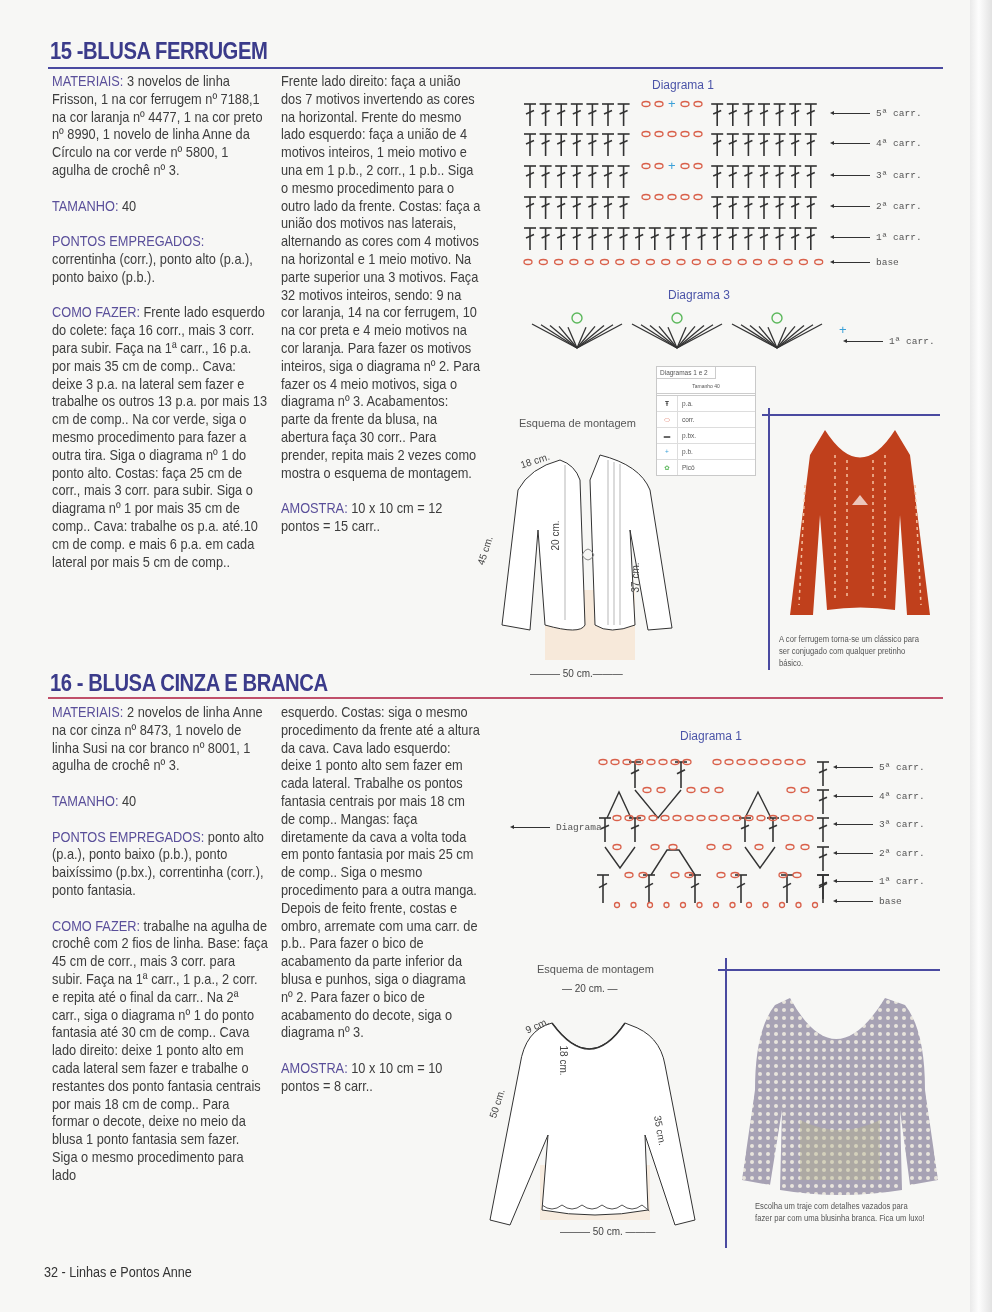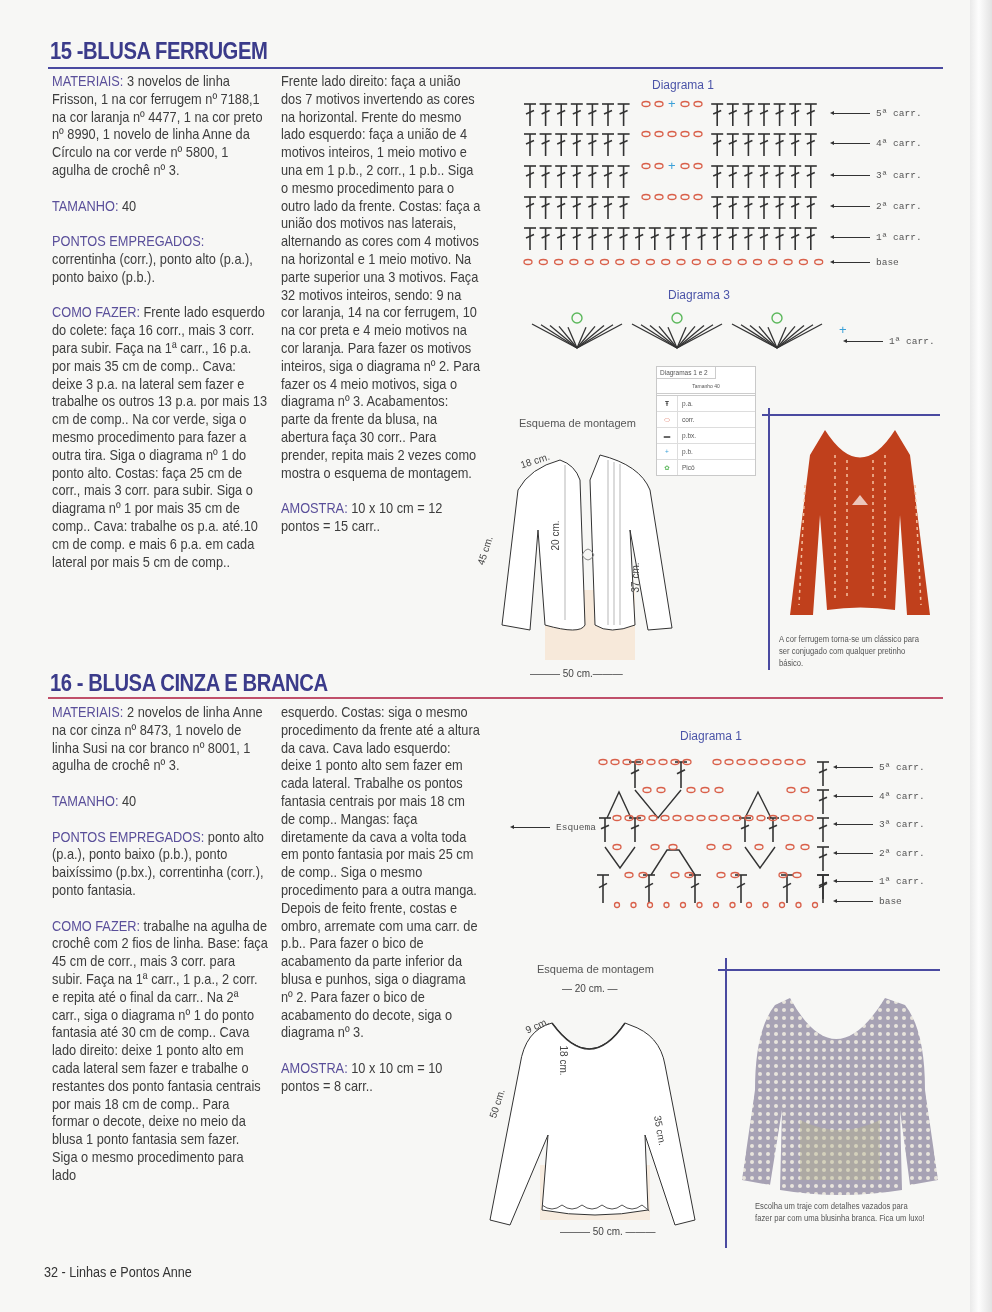--- a/index.html
+++ b/index.html
@@ -752,21 +752,21 @@
     <circle cx="88" cy="155" r="2.5" fill="none" stroke="#d9604a" stroke-width="1.3"></circle>
     <circle cx="104.5" cy="155" r="2.5" fill="none" stroke="#d9604a" stroke-width="1.3"></circle>
     <circle cx="121" cy="155" r="2.5" fill="none" stroke="#d9604a" stroke-width="1.3"></circle>
     <circle cx="137.5" cy="155" r="2.5" fill="none" stroke="#d9604a" stroke-width="1.3"></circle>
     <circle cx="154" cy="155" r="2.5" fill="none" stroke="#d9604a" stroke-width="1.3"></circle>
     <circle cx="170.5" cy="155" r="2.5" fill="none" stroke="#d9604a" stroke-width="1.3"></circle>
     <circle cx="187" cy="155" r="2.5" fill="none" stroke="#d9604a" stroke-width="1.3"></circle>
     <circle cx="203.5" cy="155" r="2.5" fill="none" stroke="#d9604a" stroke-width="1.3"></circle>
     <circle cx="220" cy="155" r="2.5" fill="none" stroke="#d9604a" stroke-width="1.3"></circle>
   </svg>
-<div class="row-label" style="left:512px;top:822px;"><span class="arrow"></span><span>Esquema</span></div>
+<div class="row-label" style="left:512px;top:822px;"><span class="arrow"></span><span>Diagrama</span></div>
 <div id="d16labels">
     <div class="row-label" style="left: 835px; top: 762px;"><span class="arrow"></span><span>5ª carr.</span></div>
     <div class="row-label" style="left: 835px; top: 791px;"><span class="arrow"></span><span>4ª carr.</span></div>
     <div class="row-label" style="left: 835px; top: 819px;"><span class="arrow"></span><span>3ª carr.</span></div>
     <div class="row-label" style="left: 835px; top: 848px;"><span class="arrow"></span><span>2ª carr.</span></div>
     <div class="row-label" style="left: 835px; top: 876px;"><span class="arrow"></span><span>1ª carr.</span></div>
     <div class="row-label" style="left: 835px; top: 896px;"><span class="arrow"></span><span>base</span></div>
   </div>
 
 <div class="esq-label" style="left:537px;top:963px;">Esquema de montagem</div>

